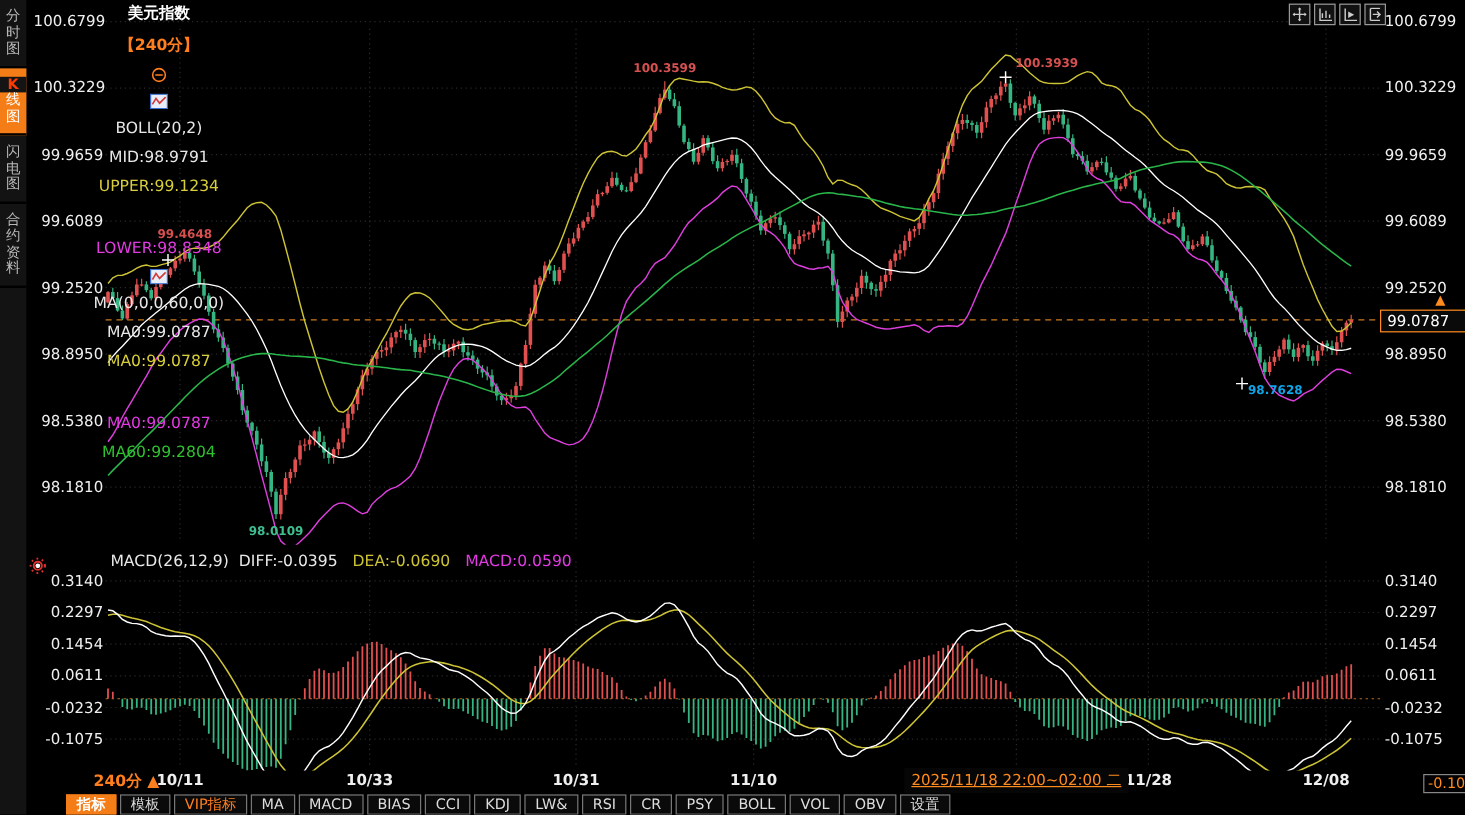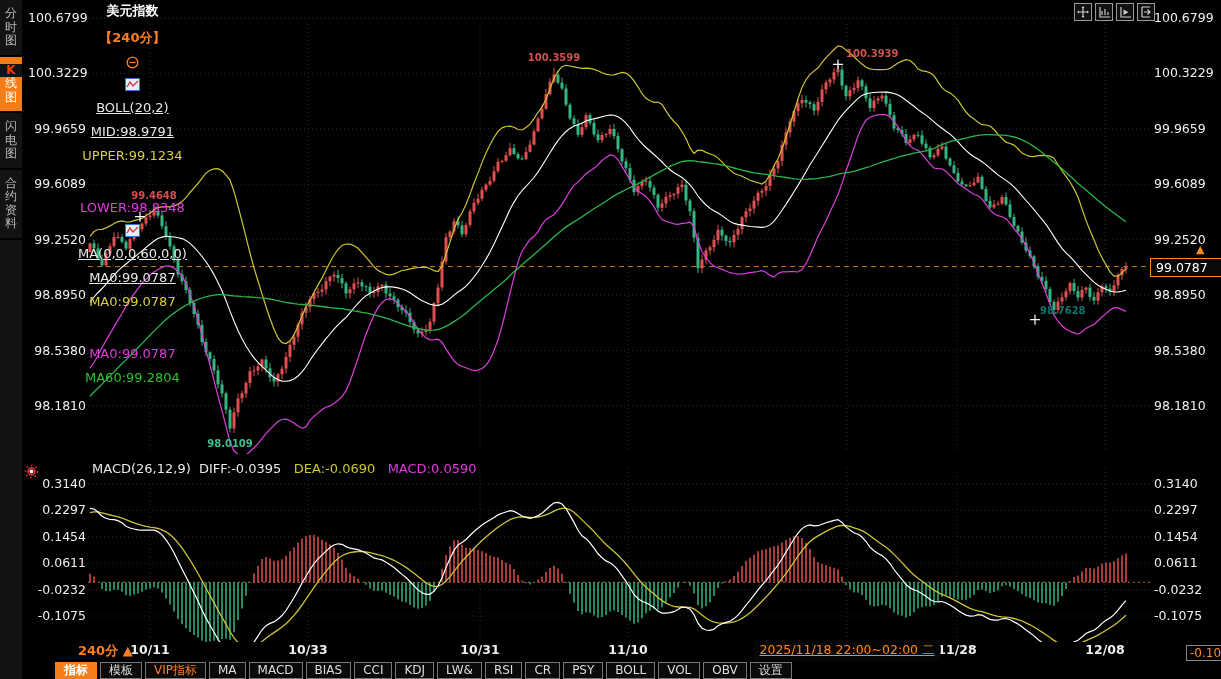--- a/index.html
+++ b/index.html
@@ -9,21 +9,21 @@
   .sidebar{position:absolute;left:0;top:0;width:22px;height:679px;background:#131313;z-index:6;}
   .side-item{width:22px;text-align:center;font-size:12px;color:#b9b9b9;padding:7px 0;border-bottom:2px solid #000;cursor:pointer;}
   .side-item span{display:block;line-height:13.5px;}
   .side-item.selected{background:#f57d18;color:#fff;}
   .side-item.selected span.sel-first{background:#141414;color:#ff3c00;font-weight:bold;}
   
   .topbar{position:absolute;left:78px;top:2px;height:20px;display:flex;align-items:center;gap:9px;
           font-size:13px;white-space:nowrap;z-index:5;flex-direction:column;}
   .t-sym{color:#fff;font-weight:bold;}
   .t-period{color:#ff7e1e;font-weight:bold;}
-  .t-white{color:#e8e8e8;text-decoration:underline;} .t-yellow{color:#d8cf3a;} .t-magenta{color:#e23ae2;margin-top:28px;} .t-green{color:#2ec22e;}
+  .t-white{color:#e8e8e8;} .t-yellow{color:#d8cf3a;} .t-magenta{color:#e23ae2;margin-top:28px;} .t-green{color:#2ec22e;}
   .icon-inline{display:inline-flex;align-items:center;}
   .win-icons{position:absolute;right:66px;top:3px;display:flex;gap:3px;z-index:5;}
   .win-icon{width:16px;height:16px;border:1px solid #999;background:#111;display:flex;align-items:center;justify-content:center;cursor:pointer;}
   
   .axlab{position:absolute;font-size:12.5px;color:#efefef;z-index:2;}
   .axlab.left{width:58px;text-align:right;}
   
   .anno{position:absolute;font-size:10px;font-weight:bold;z-index:2;white-space:nowrap;}
   
   .macd-header{position:absolute;left:92px;top:461px;font-size:13px;z-index:2;white-space:nowrap;}
@@ -1043,15 +1043,15 @@
     <div class="axlab left" style="left: 28px; top: 555.2px;">0.0611</div>
     <div class="axlab " style="left: 1154px; top: 555.2px;">0.0611</div>
     <div class="axlab left" style="left: 28px; top: 581.6px;">-0.0232</div>
     <div class="axlab " style="left: 1154px; top: 581.6px;">-0.0232</div>
     <div class="axlab left" style="left: 28px; top: 608px;">-0.1075</div>
     <div class="axlab " style="left: 1154px; top: 608px;">-0.1075</div>
     <div class="anno" style="color: rgb(214, 80, 80); top: 189.667px; left: 154px; transform: translateX(-50%);">99.4648</div>
     <div class="anno" style="color: rgb(63, 190, 143); top: 438.411px; left: 230px; transform: translateX(-50%);">98.0109</div>
     <div class="anno" style="color: rgb(214, 80, 80); top: 51.6859px; left: 554px; transform: translateX(-50%);">100.3599</div>
     <div class="anno" style="color: rgb(214, 80, 80); top: 48.4067px; left: 846px;">100.3939</div>
-    <div class="anno" style="color: #0f766e; top: 305px; left: 1040px;">98.7628</div>
+    <div class="anno" style="color: #0ea5e9; top: 320px; left: 1040px;">98.7628</div>
 
 </div>
 
 </body></html>

